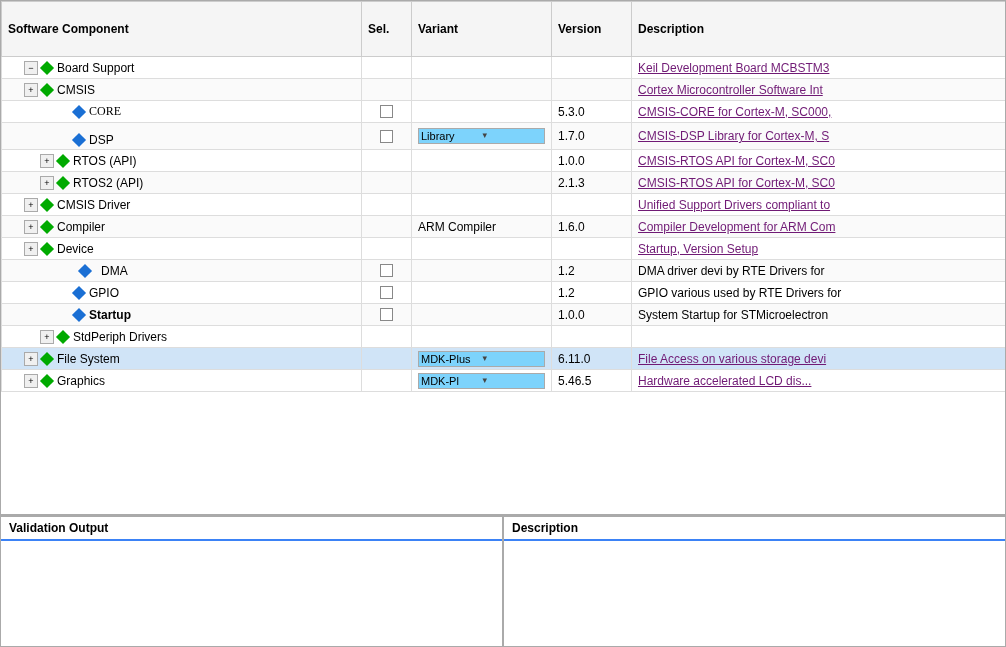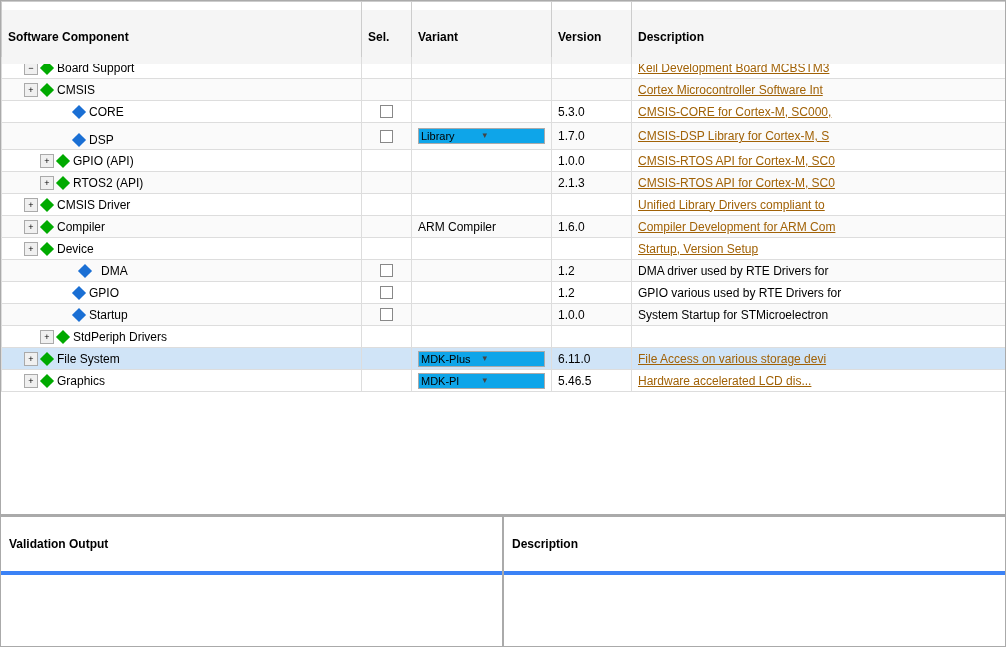--- a/index.html
+++ b/index.html
@@ -40,21 +40,21 @@
     colgroup col:nth-child(4) { width: 80px; }
     colgroup col:nth-child(5) { width: 376px; }
 
     thead tr th {
       background: #f5f5f5;
       border: 1px solid #ccc;
       padding: 20px 6px;
       text-align: left;
       font-weight: bold;
       position: sticky;
-      top: 8px;
+      top: 0;
       z-index: 10;
     }
     tbody tr td {
       border: 1px solid #ddd;
       padding: 2px 6px;
       white-space: nowrap;
       overflow: hidden;
       text-overflow: ellipsis;
       height: 22px;
       vertical-align: middle;
@@ -111,36 +111,36 @@
       width: 13px;
       height: 13px;
       border: 1px solid #888;
       background: #fff;
       display: inline-block;
       cursor: pointer;
     }
     .select-dropdown {
       display: flex;
       border: 1px solid #aaa;
-      background: #0ea5e9;
+      background: #7dd3fc;
       padding: 1px 2px;
       font-size: 11px;
       cursor: pointer;
       max-width: 130px;
     }
     .select-dropdown span {
       flex: 1;
     }
     .select-dropdown .drop-arrow {
       font-size: 9px;
       color: #444;
       padding-left: 2px;
     }
     .link-blue {
-      color: #a16207;
+      color: #701a75;
       text-decoration: underline;
       cursor: pointer;
     }
 
     
     .bottom-panels {
       height: 130px;
       display: flex;
       border-top: 1px solid #aaa;
     }
@@ -150,23 +150,23 @@
       display: flex;
       flex-direction: column;
     }
     .panel-right {
       flex: 1;
       display: flex;
       flex-direction: column;
     }
     .panel-header {
       background: #fff;
-      padding: 20px 8px;
+      padding: 4px 8px;
       font-weight: bold;
-      border-bottom: 4px solid #3b82f6;
+      border-bottom: 2px solid #3b82f6;
       font-size: 12px;
     }
     .panel-content {
       flex: 1;
       padding: 6px;
       background: #fff;
     }
     .horizontal-scrollbar {
       height: 14px;
       background: #f0f0f0;
@@ -221,21 +221,21 @@
                   <span>CMSIS</span>
                 </div>
               </td>
               <td></td>
               <td></td>
               <td></td>
               <td><span class="link-blue">Cortex Microcontroller Software Int</span></td>
             </tr>
             <tr>
               <td>
-                <div class="cell-component" style="padding-left: 48px;">
+                <div class="cell-component" style="padding-left: 48px; font-family: Liberation Serif, serif;">
                   <span style="display: inline-block; width: 16px; flex-shrink: 0;"></span>
                   <span class="diamond-icon-blue"></span>
                   <span>CORE</span>
                 </div>
               </td>
               <td>
                 <div class="checkbox-cell">
                   <span class="fake-checkbox"></span>
                 </div>
               </td>
@@ -263,21 +263,21 @@
                 </div>
               </td>
               <td>1.7.0</td>
               <td><span class="link-blue">CMSIS-DSP Library for Cortex-M, S</span></td>
             </tr>
             <tr>
               <td>
                 <div class="cell-component" style="padding-left: 32px;">
                   <span class="expand-icon">+</span>
                   <span class="diamond-icon"></span>
-                  <span>GPIO (API)</span>
+                  <span>RTOS (API)</span>
                 </div>
               </td>
               <td></td>
               <td></td>
               <td>1.0.0</td>
               <td><span class="link-blue">CMSIS-RTOS API for Cortex-M, SC0</span></td>
             </tr>
             <tr>
               <td>
                 <div class="cell-component" style="padding-left: 32px;">
@@ -295,21 +295,21 @@
               <td>
                 <div class="cell-component" style="padding-left: 16px;">
                   <span class="expand-icon">+</span>
                   <span class="diamond-icon"></span>
                   <span>CMSIS Driver</span>
                 </div>
               </td>
               <td></td>
               <td></td>
               <td></td>
-              <td><span class="link-blue">Unified Library Drivers compliant to</span></td>
+              <td><span class="link-blue">Unified Support Drivers compliant to</span></td>
             </tr>
             <tr>
               <td>
                 <div class="cell-component" style="padding-left: 16px;">
                   <span class="expand-icon">+</span>
                   <span class="diamond-icon"></span>
                   <span>Compiler</span>
                 </div>
               </td>
               <td></td>
@@ -338,42 +338,42 @@
                   <span>DMA</span>
                 </div>
               </td>
               <td>
                 <div class="checkbox-cell">
                   <span class="fake-checkbox"></span>
                 </div>
               </td>
               <td></td>
               <td>1.2</td>
-              <td>DMA driver used by RTE Drivers for</td>
+              <td>DMA driver devi by RTE Drivers for</td>
             </tr>
             <tr>
               <td>
                 <div class="cell-component" style="padding-left: 48px;">
                   <span style="display: inline-block; width: 16px; flex-shrink: 0;"></span>
                   <span class="diamond-icon-blue"></span>
                   <span>GPIO</span>
                 </div>
               </td>
               <td>
                 <div class="checkbox-cell">
                   <span class="fake-checkbox"></span>
                 </div>
               </td>
               <td></td>
               <td>1.2</td>
               <td>GPIO various used by RTE Drivers for</td>
             </tr>
             <tr>
               <td>
-                <div class="cell-component" style="padding-left: 48px;">
+                <div class="cell-component" style="padding-left: 48px; font-weight: bold;">
                   <span style="display: inline-block; width: 16px; flex-shrink: 0;"></span>
                   <span class="diamond-icon-blue"></span>
                   <span>Startup</span>
                 </div>
               </td>
               <td>
                 <div class="checkbox-cell">
                   <span class="fake-checkbox"></span>
                 </div>
               </td>

